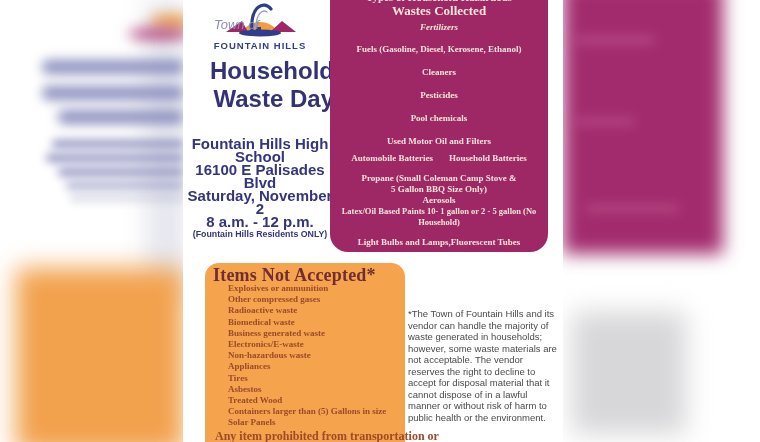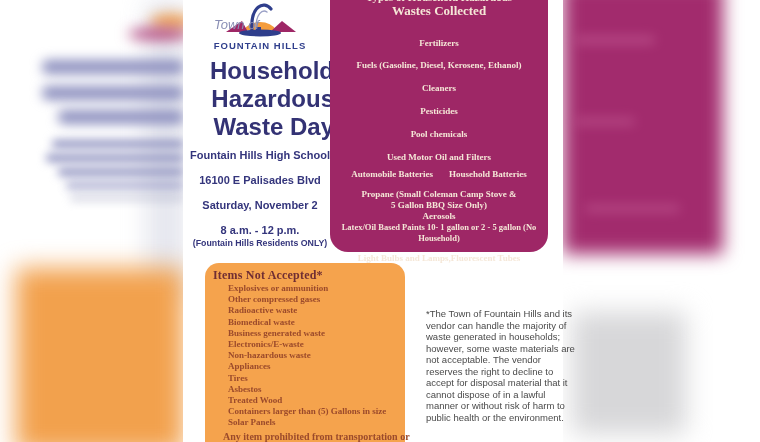--- a/index.html
+++ b/index.html
@@ -36,43 +36,43 @@
   
   .logo{left:212px;top:0;width:96px;height:56px;}
   .logo svg{display:block;}
   .logo-townof{position:absolute;left:2px;top:17px;font-family:Liberation Sans, sans-serif;font-style:italic;font-size:13px;color:#8a8fb5;}
   .logo-name{position:absolute;left:0;top:40px;width:96px;text-align:center;font-size:9.5px;font-weight:bold;letter-spacing:1px;color:#2f3e8c;}
 
   
   .title{left:186px;top:57px;width:148px;text-align:right;color:#333274;
          font-size:24px;font-weight:bold;line-height:28px;letter-spacing:0;}
   .details{left:186px;top:137px;width:148px;text-align:center;color:#34357c;font-weight:bold;}
-  .details .d-line{font-size:11px;line-height:13px;margin-top:12px;}
+  .details .d-line{font-size:15px;line-height:13px;}
   .details .d-note{font-size:8.8px;line-height:12px;}
 
   
   .mgbox{left:330px;top:-26px;width:218px;height:278px;background:#9E2766;border-radius:18px;
          color:#f5e7d7;font-family:"Liberation Serif",serif;font-weight:bold;text-align:center;
          box-sizing:border-box;padding:17px 8px 0 8px;}
   .mg-top{font-size:11px;line-height:12px;white-space:nowrap;overflow:hidden;}
   .mg-head{font-size:13px;line-height:15px;}
   .mg-line{font-size:9px;line-height:10px;white-space:nowrap;}
   .mg-sm{font-size:8.5px;}
-  .m4{margin-top:20px;} .m10{margin-top:10px;} .m11{margin-top:7px;} .m12{margin-top:12px;} .m13{margin-top:13px;} .m1{margin-top:1px;}
+  .m4{margin-top:4px;font-style:italic;} .m10{margin-top:10px;} .m11{margin-top:7px;} .m12{margin-top:12px;} .m13{margin-top:13px;} .m1{margin-top:1px;}
   .batt-gap{display:inline-block;width:16px;}
 
   
   .orbox{left:205px;top:263px;width:200px;height:200px;background:#F5A34D;border-radius:14px;
          box-sizing:border-box;padding:5px 8px 0 8px;font-family:"Liberation Serif",serif;font-weight:bold;}
-  .or-head{color:#702e33;font-size:12px;line-height:15px;letter-spacing:.2px;}
+  .or-head{color:#702e33;font-size:18px;line-height:15px;letter-spacing:.2px;}
   .or-item{color:#9b4a2b;font-size:9px;line-height:11.2px;margin-left:15px;white-space:nowrap;}
-  .or-footer{color:#9b4a2b;font-size:10px;line-height:11.5px;margin-top:2px;margin-left:10px;white-space:nowrap;}
+  .or-footer{color:#9b4a2b;font-size:12px;line-height:11.5px;margin-top:2px;margin-left:2px;white-space:nowrap;}
 
   
-  .disclaimer{left:426px;top:308px;width:154px;color:#4a4a4a;font-size:9.5px;line-height:11.5px;}
+  .disclaimer{left:408px;top:308px;width:154px;color:#4a4a4a;font-size:9.5px;line-height:11.5px;}
 </style>
 </head>
 <body>
 
 <div class="canvas">
 
   <div class="blur blur-strip"></div>
   <div class="blur blur-logo-orange"></div>
   <div class="blur blur-logo-magenta"></div>
   <div class="blur blur-line bl1"></div>
@@ -101,21 +101,20 @@
       <path d="M44 31 C43 13 51 9 55 12" stroke="#9aa0c6" stroke-width="1.4" fill="none" stroke-linecap="round"></path>
       <rect x="44" y="27" width="5" height="6" fill="#2F3E8C"></rect>
       <ellipse cx="48" cy="33" rx="21" ry="3.4" fill="#2F3E8C"></ellipse>
     </svg>
     <div class="logo-townof">Town of</div>
     <div class="logo-name">FOUNTAIN HILLS</div>
   </div>
 
   <div class="content title">
     <div>Household</div>
-    <div>Hazardous</div>
     <div>Waste Day</div>
   </div>
 
   <div class="content details">
     <div class="d-line">Fountain Hills High School</div>
     <div class="d-line">16100 E Palisades Blvd</div>
     <div class="d-line">Saturday, November 2</div>
     <div class="d-line">8 a.m. - 12 p.m.</div>
     <div class="d-note">(Fountain Hills Residents ONLY)</div>
   </div>

